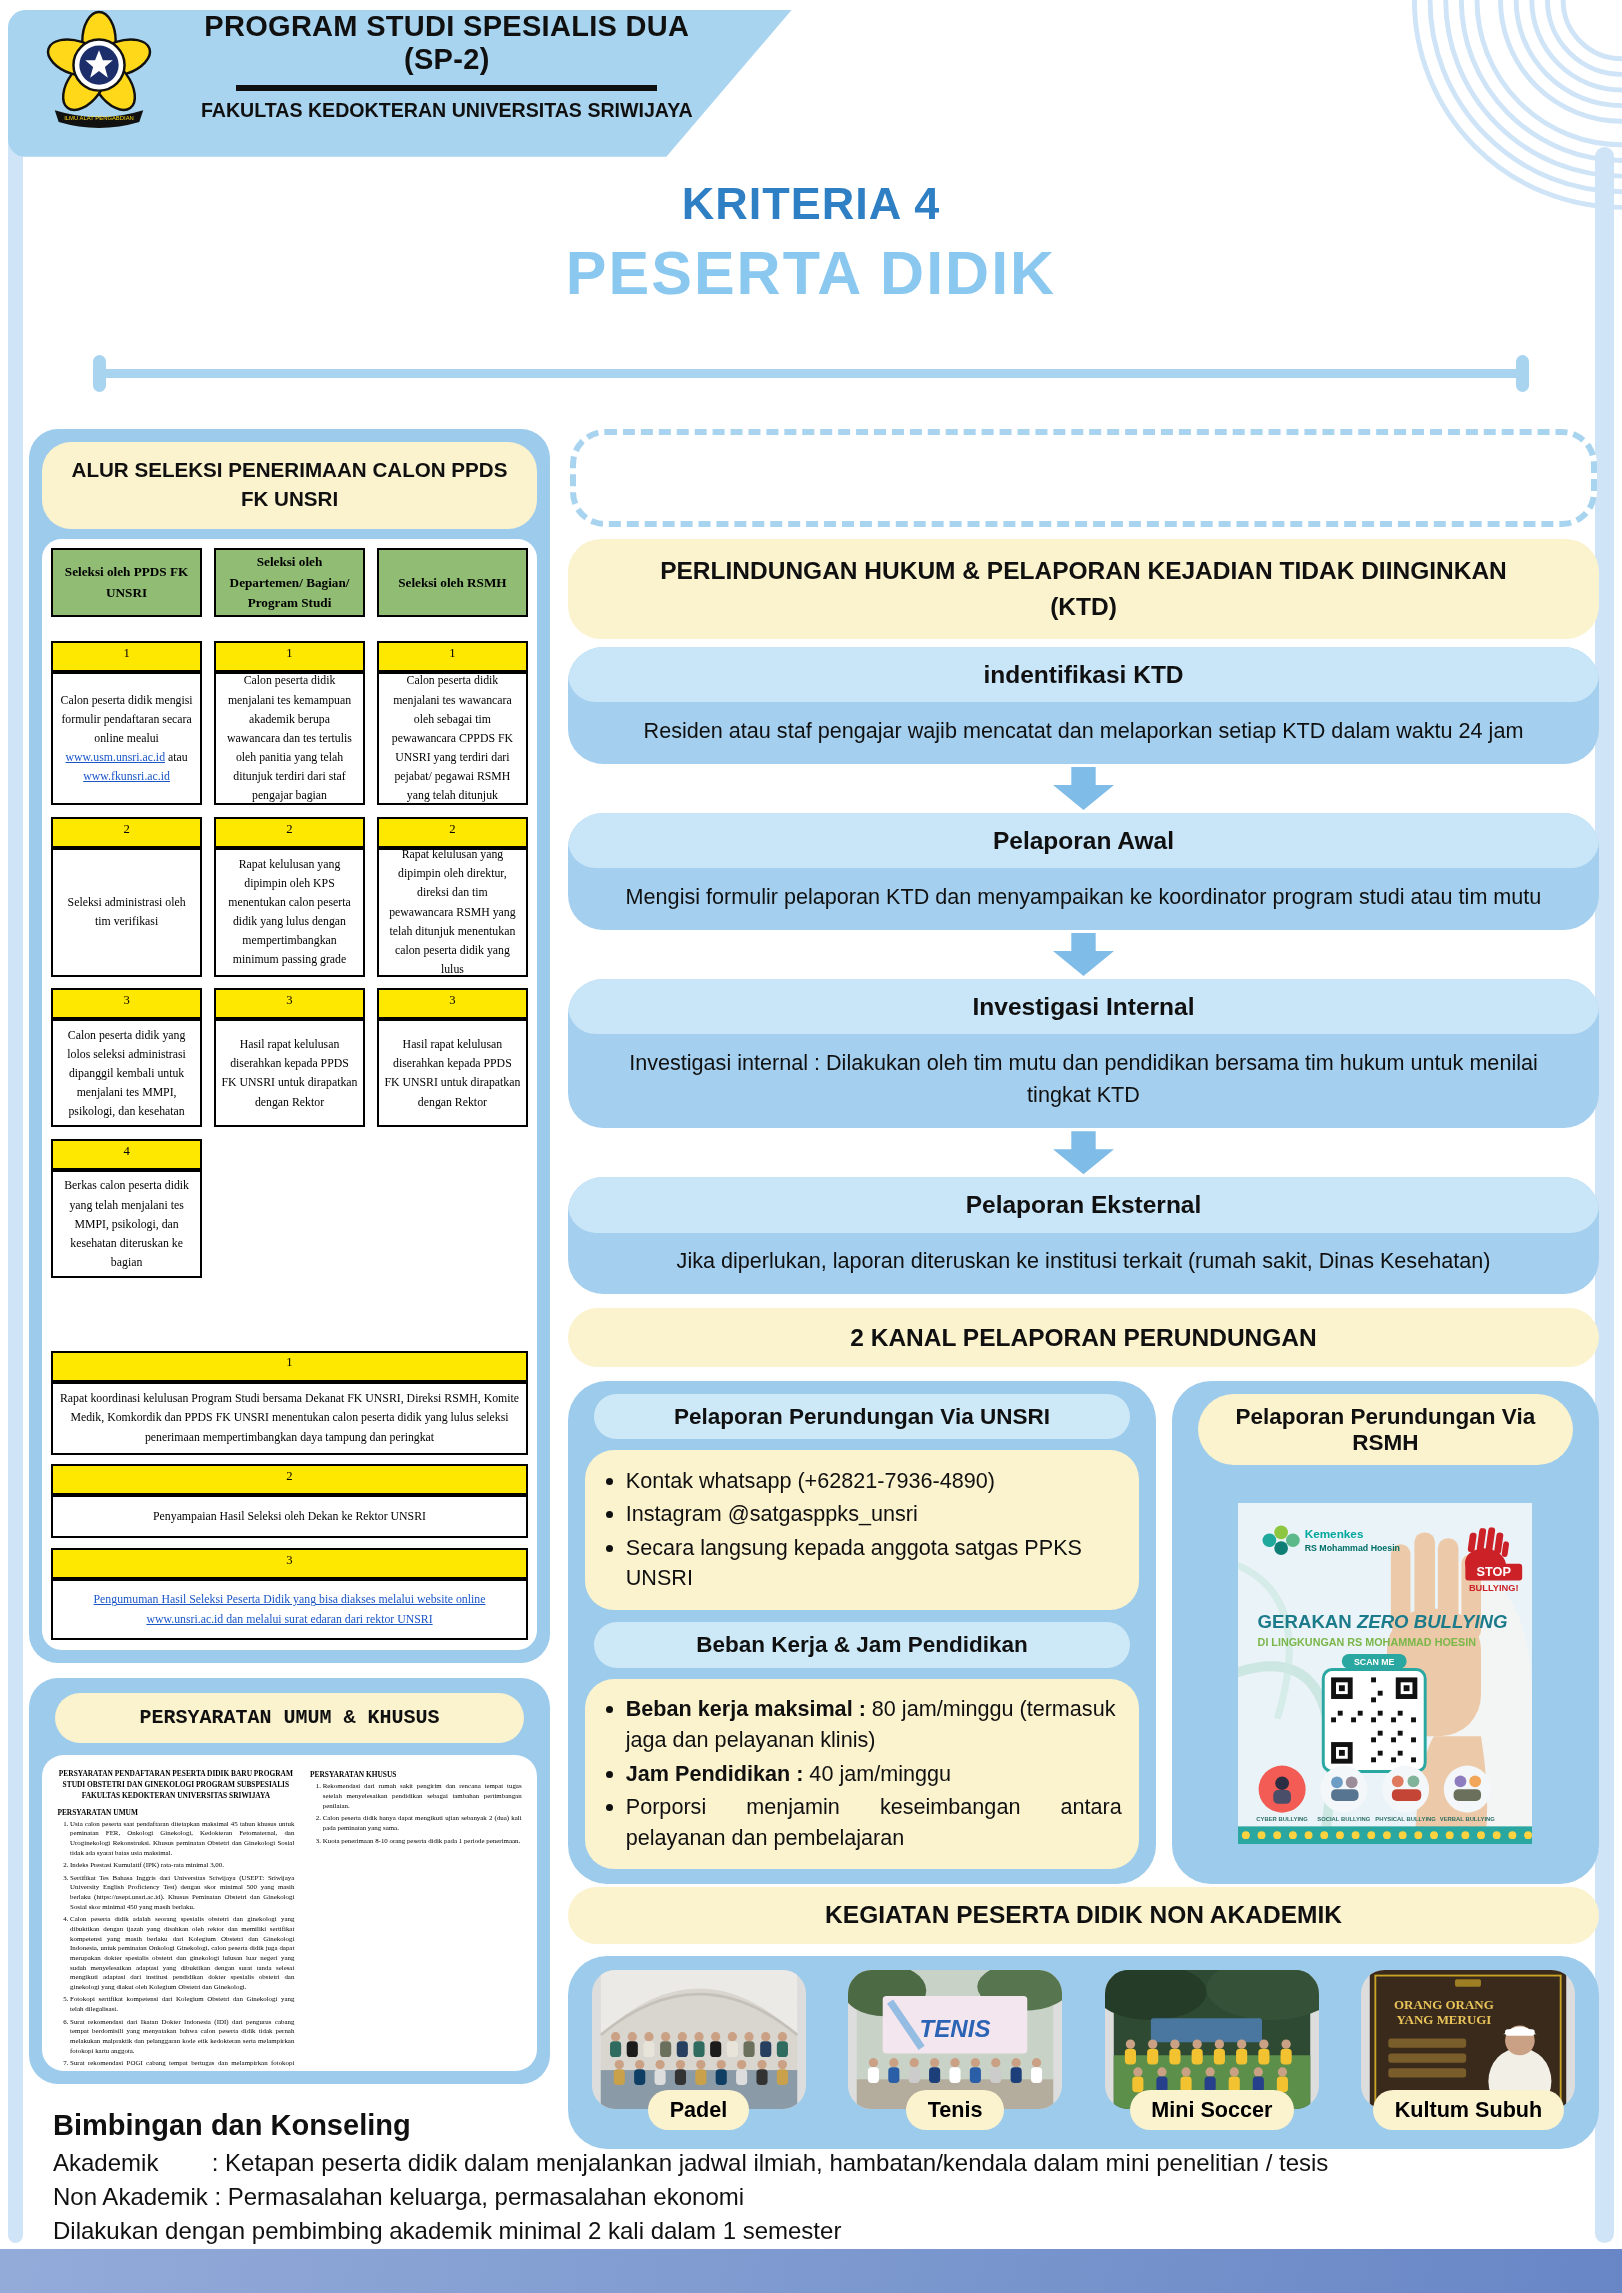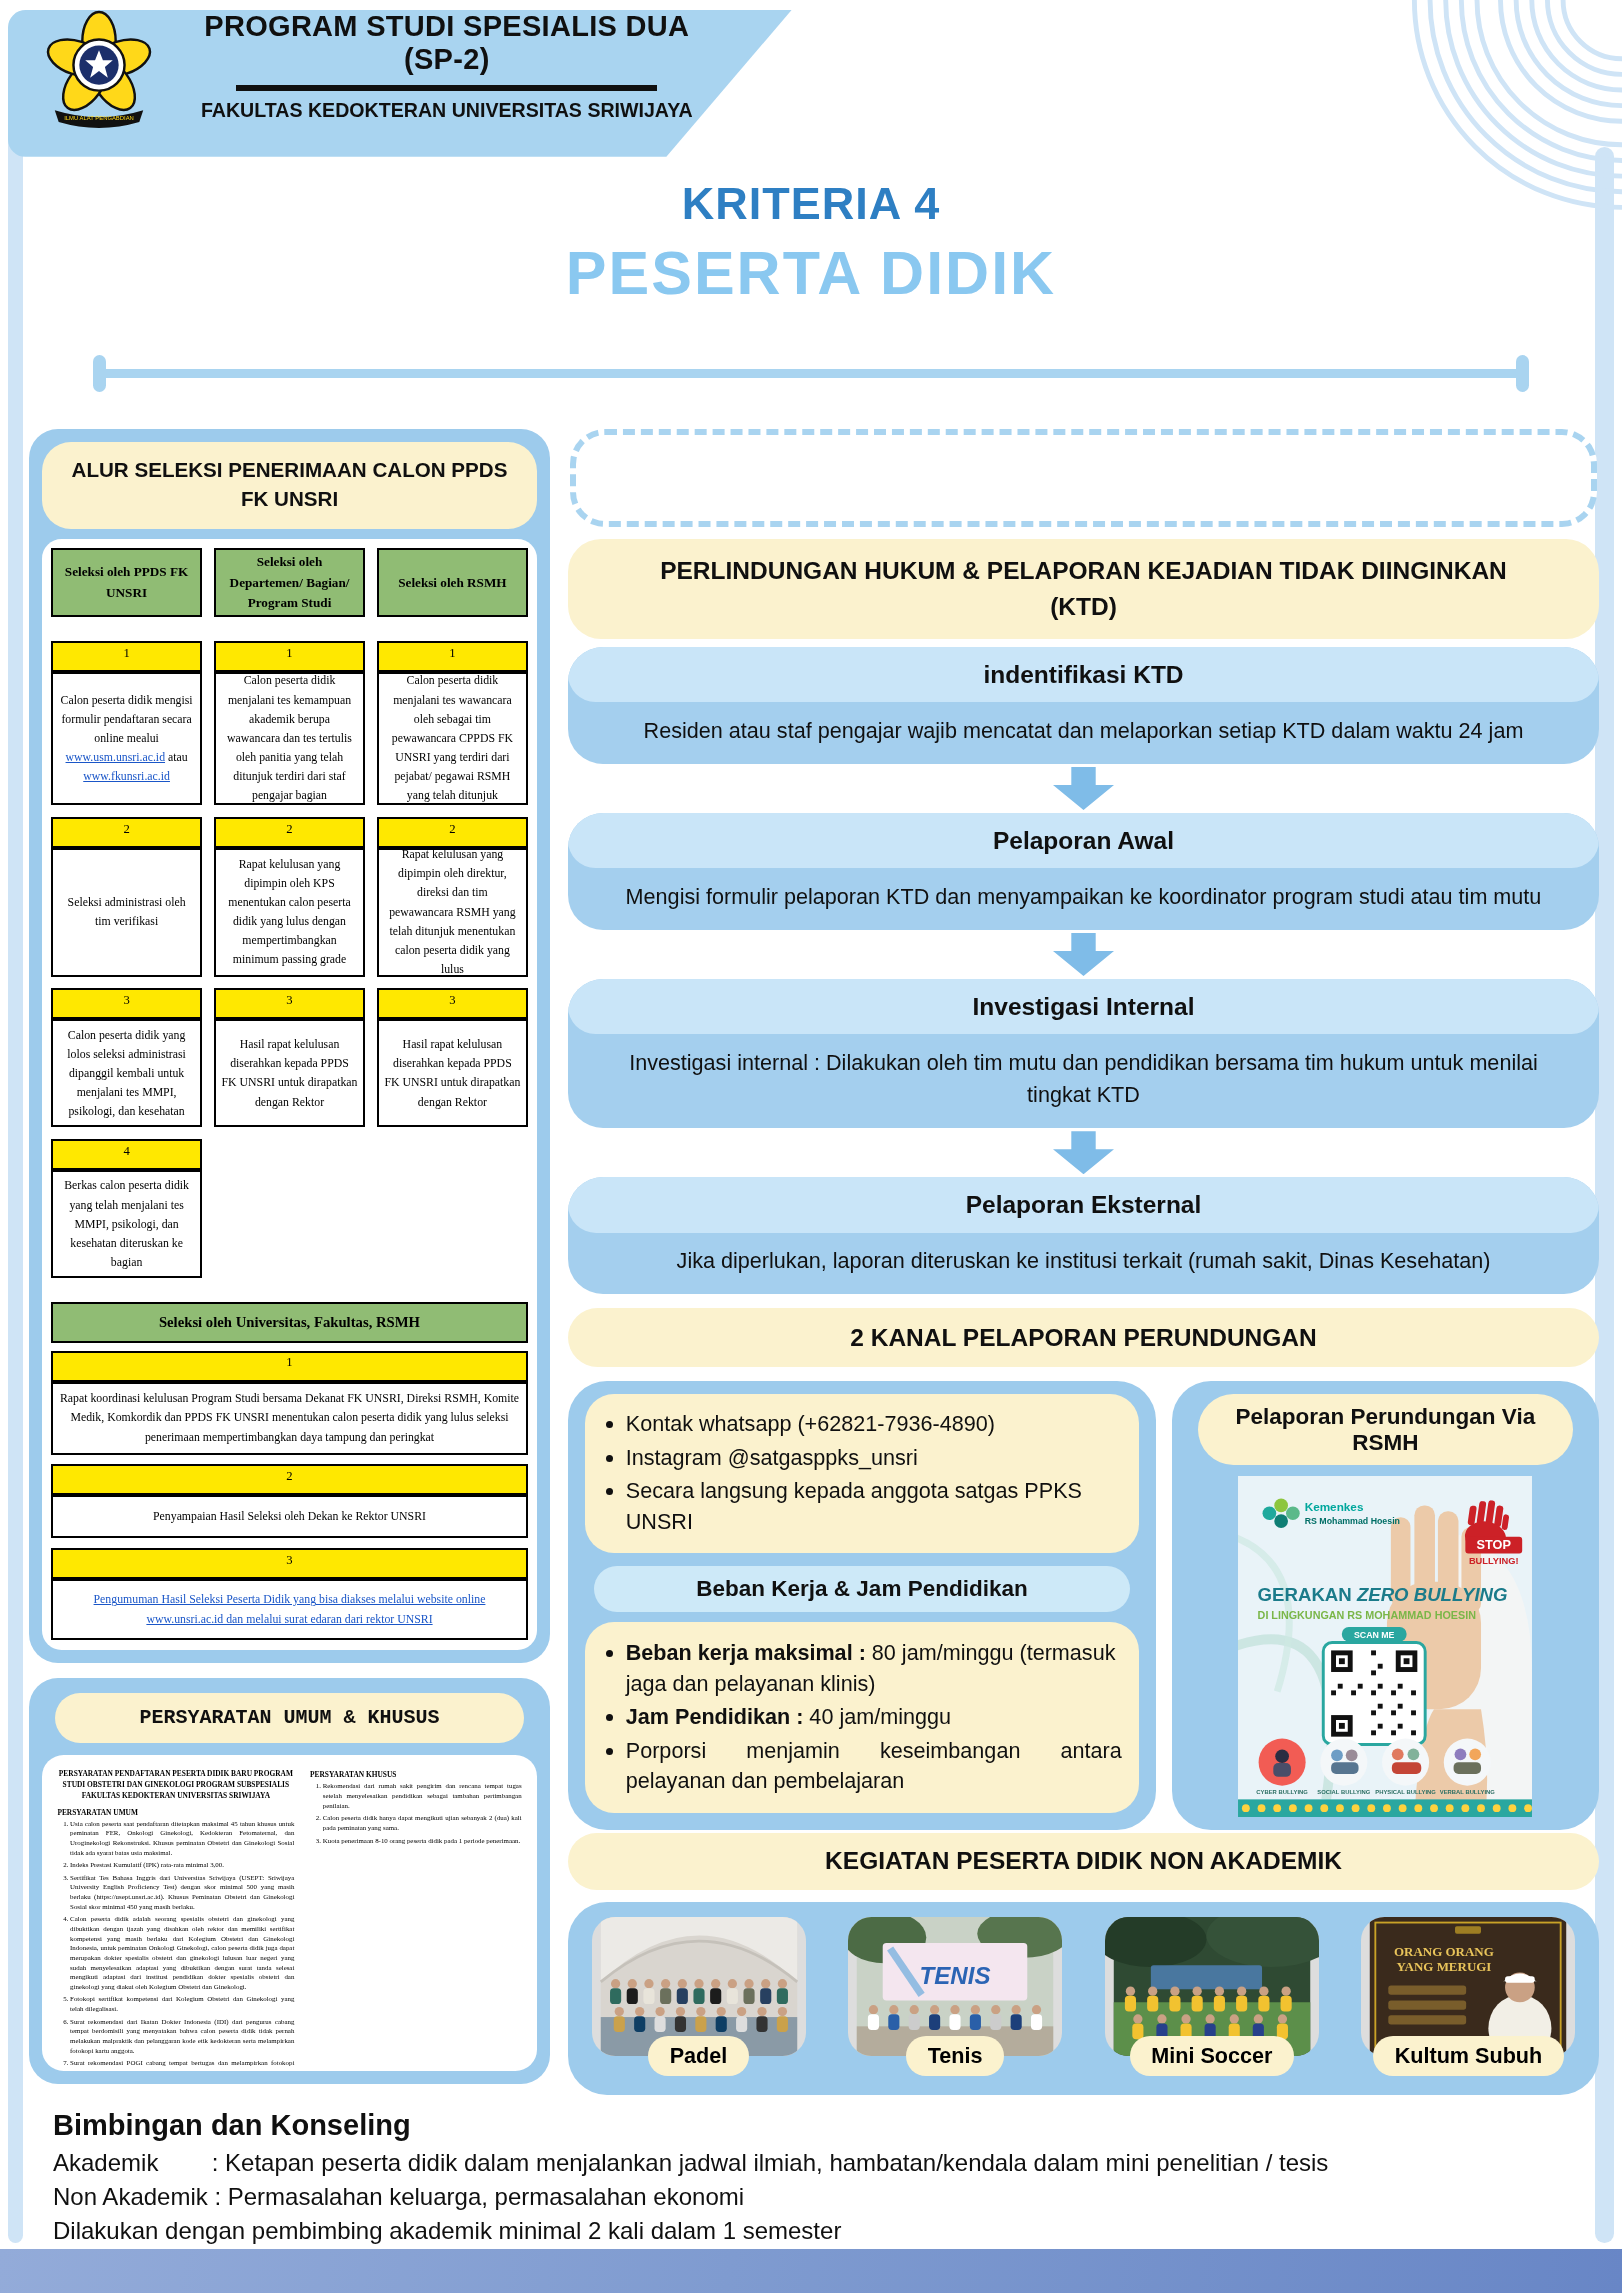--- a/index.html
+++ b/index.html
@@ -201,21 +201,20 @@
             <div class="inner"><span>Calon peserta didik menjalani tes wawancara oleh sebagai tim pewawancara CPPDS FK UNSRI yang terdiri dari pejabat/ pegawai RSMH yang telah ditunjuk</span></div>
           </div>
           <div class="g-num" style="grid-area: 6 / 3;">2</div>
           <div class="g-txt" style="grid-area: 7 / 3;">
             <div class="inner"><span>Rapat kelulusan yang dipimpin oleh direktur, direksi dan tim pewawancara RSMH yang telah ditunjuk menentukan calon peserta didik yang lulus</span></div>
           </div>
           <div class="g-num" style="grid-area: 9 / 3;">3</div>
           <div class="g-txt" style="grid-area: 10 / 3;">
             <div class="inner"><span>Hasil rapat kelulusan diserahkan kepada PPDS FK UNSRI untuk dirapatkan dengan Rektor</span></div>
           </div>
-          <div class="g-hdr" style="grid-area: 15 / 1 / auto / 4; font-size: 14.7px;">Seleksi oleh Universitas, Fakultas, RSMH</div>
           <div class="g-num" style="grid-area: 17 / 1 / auto / 4;">1</div>
           <div class="g-txt" style="grid-area: 18 / 1 / auto / 4;">
             <div class="inner"><span>Rapat koordinasi kelulusan Program Studi bersama Dekanat FK UNSRI, Direksi RSMH, Komite Medik, Komkordik dan PPDS FK UNSRI menentukan calon peserta didik yang lulus seleksi penerimaan mempertimbangkan daya tampung dan peringkat</span></div>
           </div>
           <div class="g-num" style="grid-area: 20 / 1 / auto / 4;">2</div>
           <div class="g-txt" style="grid-area: 21 / 1 / auto / 4;">
             <div class="inner"><span>Penyampaian Hasil Seleksi oleh Dekan ke Rektor UNSRI</span></div>
           </div>
           <div class="g-num" style="grid-area: 23 / 1 / auto / 4;">3</div>
           <div class="g-txt" style="grid-area: 24 / 1 / auto / 4;">
@@ -275,20 +274,21 @@
         <div class="ktd-box">
           <div class="ktd-head">Pelaporan Eksternal</div>
           <div class="ktd-body">Jika diperlukan, laporan diteruskan ke institusi terkait (rumah sakit, Dinas Kesehatan)</div>
         </div>
       </div>
 
     <div class="cream-box kanal-title">2 KANAL PELAPORAN PERUNDUNGAN</div>
 
     <div class="cards-row">
       <div class="card-blue card-left">
+        <div class="pill pill-blue">Pelaporan Perundungan Via UNSRI</div>
         <div class="bullet-box">
           <ul>
               <li>Kontak whatsapp (+62821-7936-4890)</li>
               <li>Instagram @satgasppks_unsri</li>
               <li>Secara langsung kepada anggota satgas PPKS UNSRI</li>
             </ul>
         </div>
         <div class="pill pill-blue">Beban Kerja &amp; Jam Pendidikan</div>
         <div class="bullet-box" style="margin-bottom:2px;">
           <ul>

